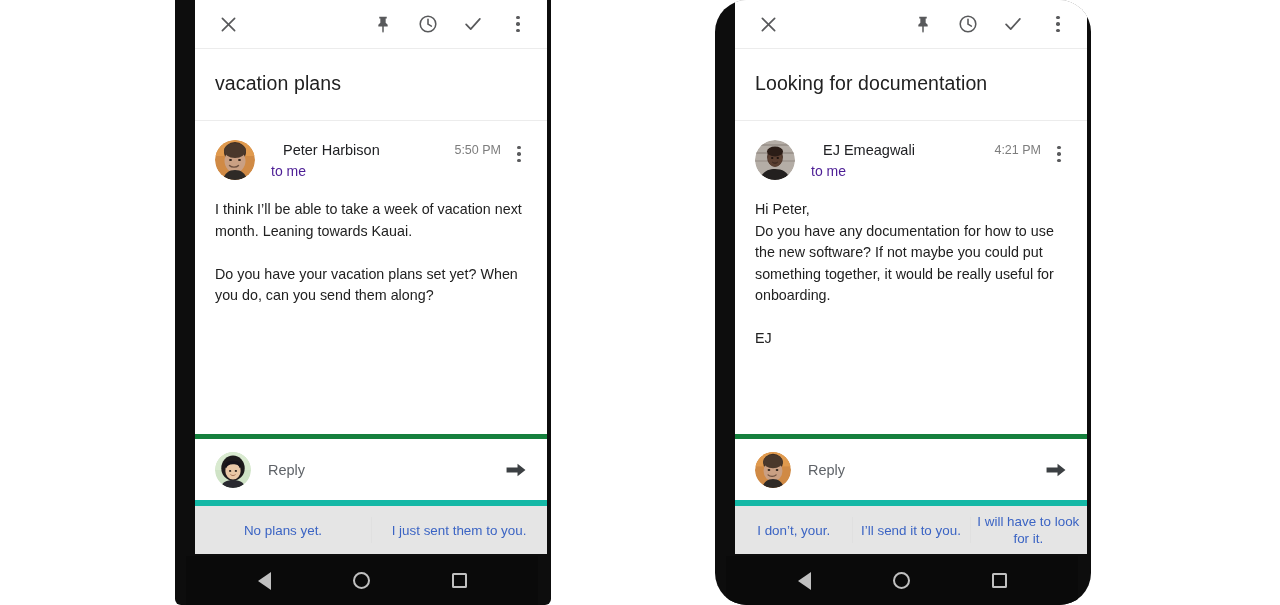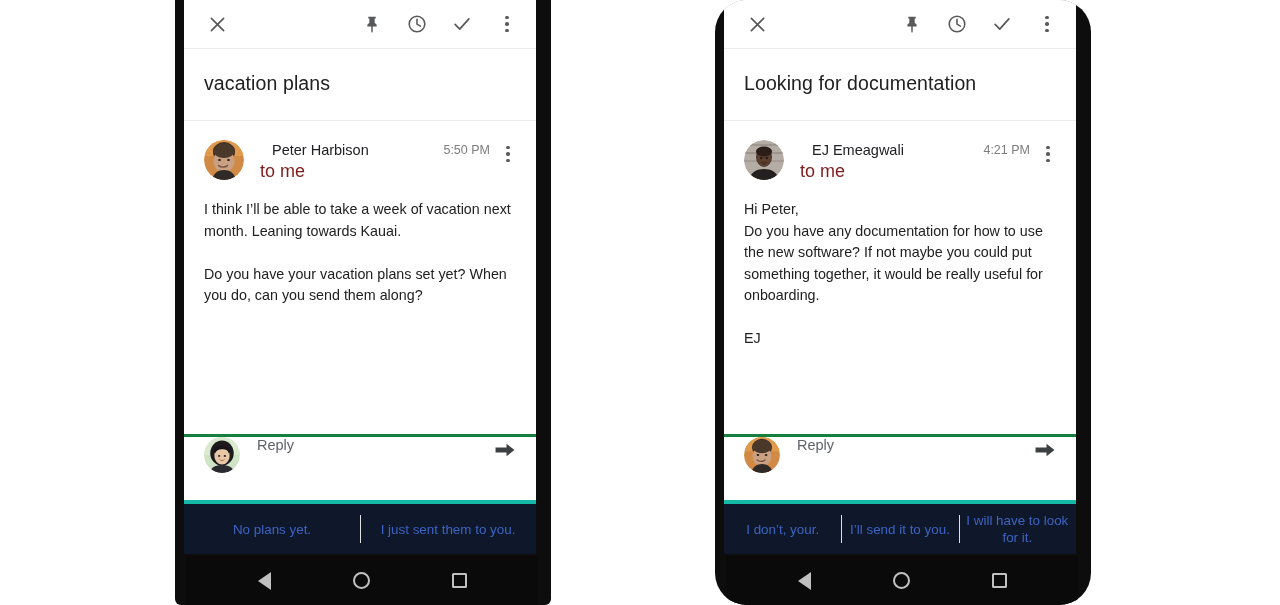--- a/index.html
+++ b/index.html
@@ -27,21 +27,21 @@
     height: 605px;
     background: #0d0d0d;
     border-radius: 0 0 6px 6px;
     overflow: hidden;
   }
   #phone-1 { left: 175px; }
   #phone-2 { left: 715px; border-radius: 32px; }
 
   .screen {
     position: absolute;
-    left: 9px;
+    left: 20px;
     top: 0;
     width: 352px;
     height: 554px;
     background: #ffffff;
     overflow: hidden;
     display: flex;
     flex-direction: column;
   }
 
   
@@ -124,23 +124,23 @@
   .who .name {
     font-size: 14.5px;
     line-height: 19px;
     color: #202124;
     white-space: nowrap;
     overflow: hidden;
     text-overflow: ellipsis;
     margin-left: 12px;
   }
   .who .to {
-    font-size: 18px;
+    font-size: 14px;
     line-height: 19px;
-    color: #7f1d1d;
+    color: #4c1d95;
     margin-top: 2px;
   }
   .time {
     flex: 0 0 auto;
     font-size: 12.5px;
     color: #7d7d7d;
     padding-top: 3px;
     white-space: nowrap;
   }
   .msg-menu {
@@ -160,23 +160,23 @@
     font-size: 14.3px;
     line-height: 21.5px;
     color: #212121;
     white-space: pre-wrap;
     overflow: hidden;
   }
 
   
   .reply-bar {
     flex: 0 0 66px;
-    border-top: 3px solid #15803d;
-    display: flex;
-    align-items: flex-start;
+    border-top: 5px solid #15803d;
+    display: flex;
+    align-items: center;
     padding: 0 18px 0 20px;
     background: #fff;
   }
   .reply-bar .avatar { width: 36px; height: 36px; flex-basis: 36px; }
   .reply-label {
     flex: 1 1 auto;
     padding-left: 17px;
     font-size: 14.5px;
     color: #5f6368;
   }
@@ -186,22 +186,22 @@
     display: flex;
     align-items: center;
     justify-content: center;
     color: #3c4043;
   }
 
   
   .smart-replies {
     flex: 0 0 54px;
     display: flex;
-    background: #0f172a;
-    border-top: 4px solid #14b8a6;
+    background: #e5e5e5;
+    border-top: 6px solid #14b8a6;
   }
   .chip {
     flex: 1 1 0;
     display: flex;
     align-items: center;
     justify-content: center;
     text-align: center;
     font-size: 13.4px;
     line-height: 17px;
     color: #3b64c4;

